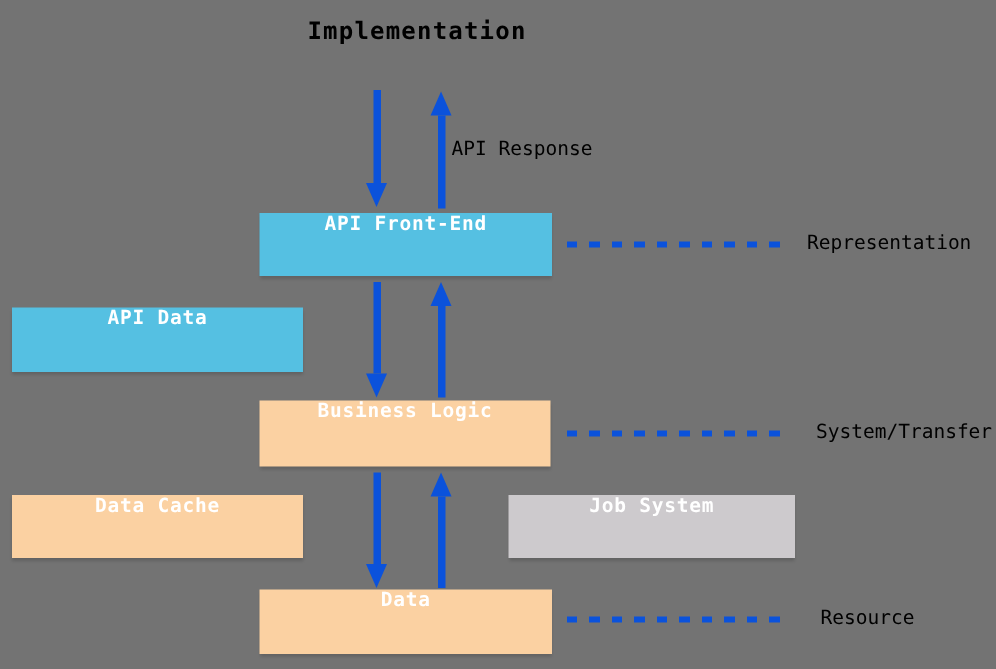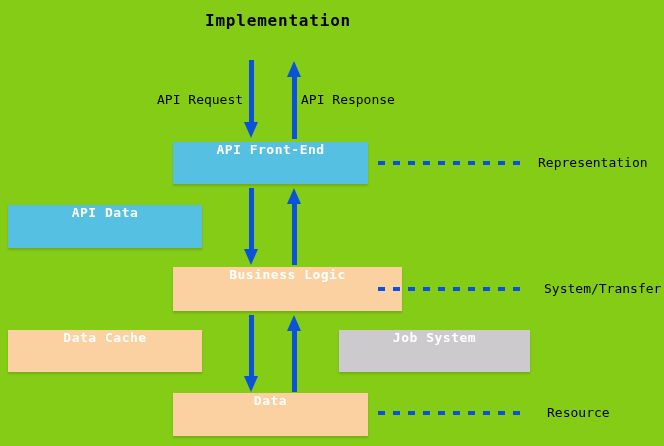--- a/index.html
+++ b/index.html
@@ -1,19 +1,19 @@
 <!DOCTYPE html>
 <html style="--blue-box: #55C0E2; --orange-box: #FBD1A2; --gray-box: #CDCACD; --arrow-blue: #0B52DB; --label-text: #000000; --box-text: #FFFFFF;"><head>
 <meta charset="utf-8">
 <style>
   html,body{margin:0;padding:0;background:#ffffff;}
   .canvas{
     position:relative;
     width:664px;height:446px;
-    background:#84cc16;
+    background:#737373;
     font-family:"DejaVu Sans Mono","Liberation Mono",monospace;
     overflow:hidden;
   }
   .title{
     position:absolute;left:178px;top:10px;width:200px;
     text-align:center;font-size:16px;font-weight:bold;
     letter-spacing:0.8px;color:var(--label-text,#000);
     line-height:22px;
   }
   .flow-label{
@@ -54,21 +54,20 @@
       var(--arrow-blue,#0B52DB) 0 7px, transparent 7px 15px);
   }
 </style>
 </head>
 <body>
 
 <div class="canvas">
 
   <div class="title">Implementation</div>
 
-  <div class="flow-label" style="left:157px;top:93px">API Request</div>
   <div class="flow-label" style="left:301px;top:93px">API Response</div>
 
   <div class="arrow" style="left:244px;top:60px;height:78px">
     <div class="shaft"></div>
     <div class="head-down"></div>
   </div>
   <div class="arrow" style="left:287px;top:61px;height:78px">
     <div class="head-up"></div>
     <div class="shaft"></div>
   </div>
@@ -85,21 +84,21 @@
 
   <div class="arrow" style="left:244px;top:188px;height:77px">
     <div class="shaft"></div>
     <div class="head-down"></div>
   </div>
   <div class="arrow" style="left:287px;top:188px;height:77px">
     <div class="head-up"></div>
     <div class="shaft"></div>
   </div>
 
-  <div class="box orange" style="left:173px;top:267px;width:229px;height:44px">
+  <div class="box orange" style="left:173px;top:267px;width:194px;height:44px">
     <span>Business Logic</span>
   </div>
   <div class="dashes" style="top:287px"></div>
   <div class="layer-label" style="left:544px;top:282px">System/Transfer</div>
 
   <div class="box orange" style="left:8px;top:330px;width:194px;height:42px">
     <span>Data Cache</span>
   </div>
 
   <div class="box gray" style="left:339px;top:330px;width:191px;height:42px">

